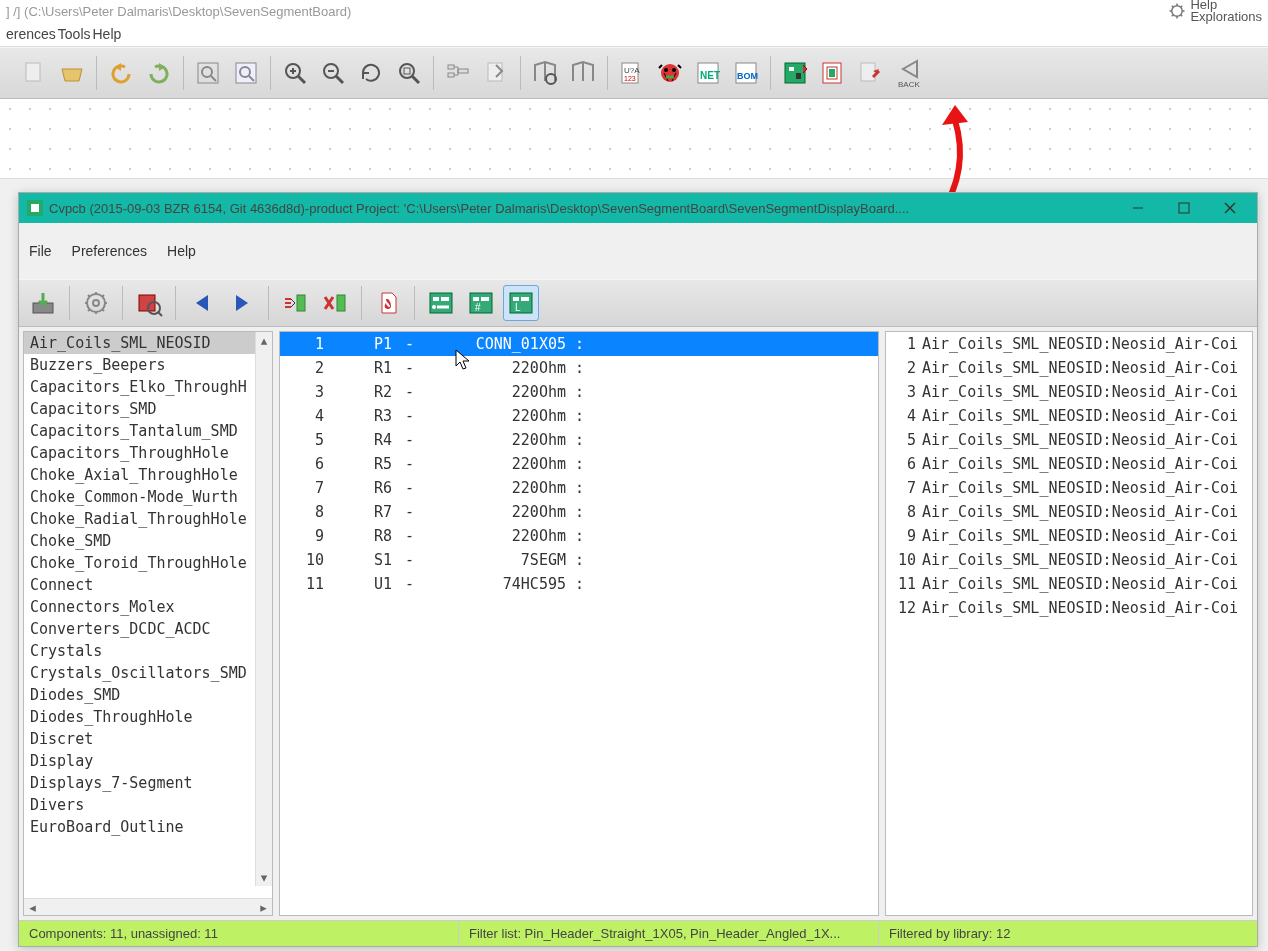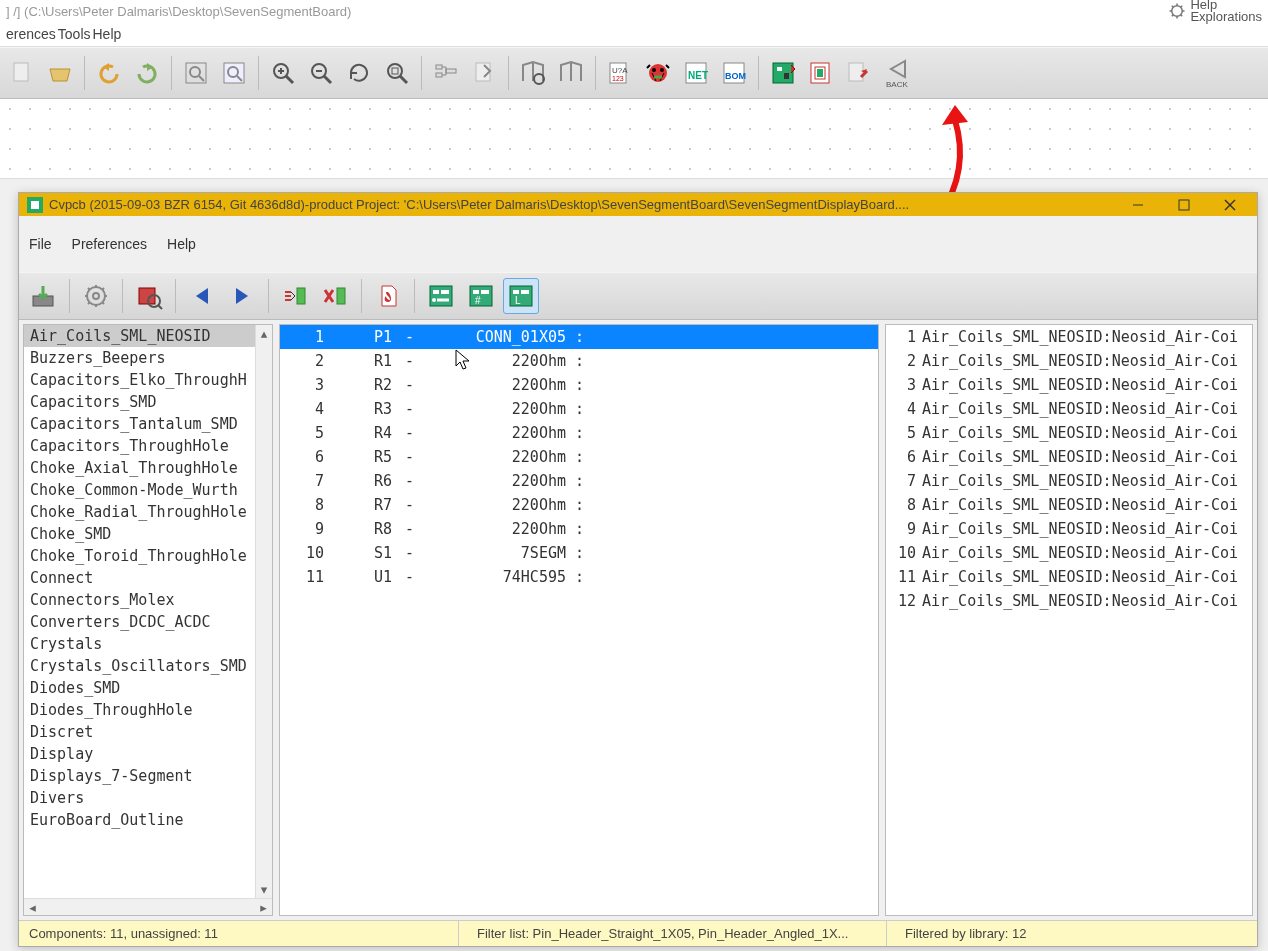--- a/index.html
+++ b/index.html
@@ -36,21 +36,21 @@
   border-bottom: 1px solid #ddd;
 }
 .top-menu span { cursor: default; }
 .main-toolbar {
   background: linear-gradient(#e8e8e8,#d8d8d8);
   border-top: 1px solid #f5f5f5;
   border-bottom: 1px solid #bbb;
   height: 52px;
   display: flex;
   align-items: center;
-  padding: 0 4px;
+  padding: 0 16px;
   gap: 2px;
 }
 .tb-btn {
   width: 36px; height: 36px;
   display: flex; align-items: center; justify-content: center;
   border-radius: 3px;
 }
 .tb-sep { width:1px; height:34px; background:#bbb; margin:0 4px; }
 .dotgrid {
   background: #fff;
@@ -70,22 +70,22 @@
   top: 192px; left: 18px;
   width: 1240px;
   height: 755px;
   background: #f0f0f0;
   border: 1px solid #aaa;
   box-shadow: 0 2px 10px rgba(0,0,0,.2);
   display: flex;
   flex-direction: column;
 }
 .dlg-titlebar {
-  height: 23px;
-  background: #eab308;
+  height: 30px;
+  background: #14b8a6;
   display: flex;
   align-items: center;
   padding: 0 4px 0 8px;
   color: #444;
   font-size: 13px;
 }
 .dlg-title-icon { width:16px;height:16px;margin-right:6px; }
 .dlg-title-text { flex:1; white-space:nowrap; overflow:hidden; text-overflow:ellipsis; }
 .win-btn { width:46px;height:30px;display:flex;align-items:center;justify-content:center;color:#444;}
 .dlg-menu {
@@ -112,21 +112,21 @@
   padding: 4px;
   min-height: 0;
 }
 .panel {
   background: #fff;
   border: 1px solid #bbb;
   overflow: hidden;
   display: flex;
   flex-direction: column;
 }
-.panel-left { width: 250px; }
+.panel-left { width: 250px; gap: 12px; }
 .panel-mid  { flex: 1; }
 .panel-right{ width: 368px; }
 .list {
   flex:1;
   overflow:auto;
   font-family: Consolas, monospace;
   font-size: 15px;
   white-space: pre;
 }
 .list-row { padding: 2px 6px; color:#333; }
@@ -149,27 +149,26 @@
   align-items: center;
 }
 .hscroll .arrow { width:17px;height:17px;display:flex;align-items:center;justify-content:center;color:#666;}
 .hscroll .track { flex:1; }
 .vscroll-stub { width: 17px; background:#f0f0f0; border-left:1px solid #ddd; display:flex;flex-direction:column;align-items:center;}
 .vscroll-stub .arrow { width:17px;height:17px;display:flex;align-items:center;justify-content:center;color:#666;}
 .panel-left-inner { flex:1; display:flex; min-height:0;}
 .panel-left .list { flex:1; }
 .statusbar {
   height: 26px;
-  background: #fef9c3;
+  background: #bef264;
   border-top: 1px solid #ccc;
   display: flex;
   align-items: center;
   font-size: 13px;
   color: #444;
-  gap: 8px;
 }
 .status-cell { padding: 0 10px; border-right: 1px solid #ccc; height:100%; display:flex; align-items:center; white-space:nowrap; overflow:hidden; text-overflow:ellipsis;}
 .status-cell:first-child { width: 440px; }
 .status-cell:nth-child(2) { width: 420px; }
 .status-cell:last-child { flex:1; border-right:none; }
 .cursor-pointer {
   position:absolute;
   top: 348px; left: 454px;
   width: 18px; height: 24px;
   pointer-events:none;

